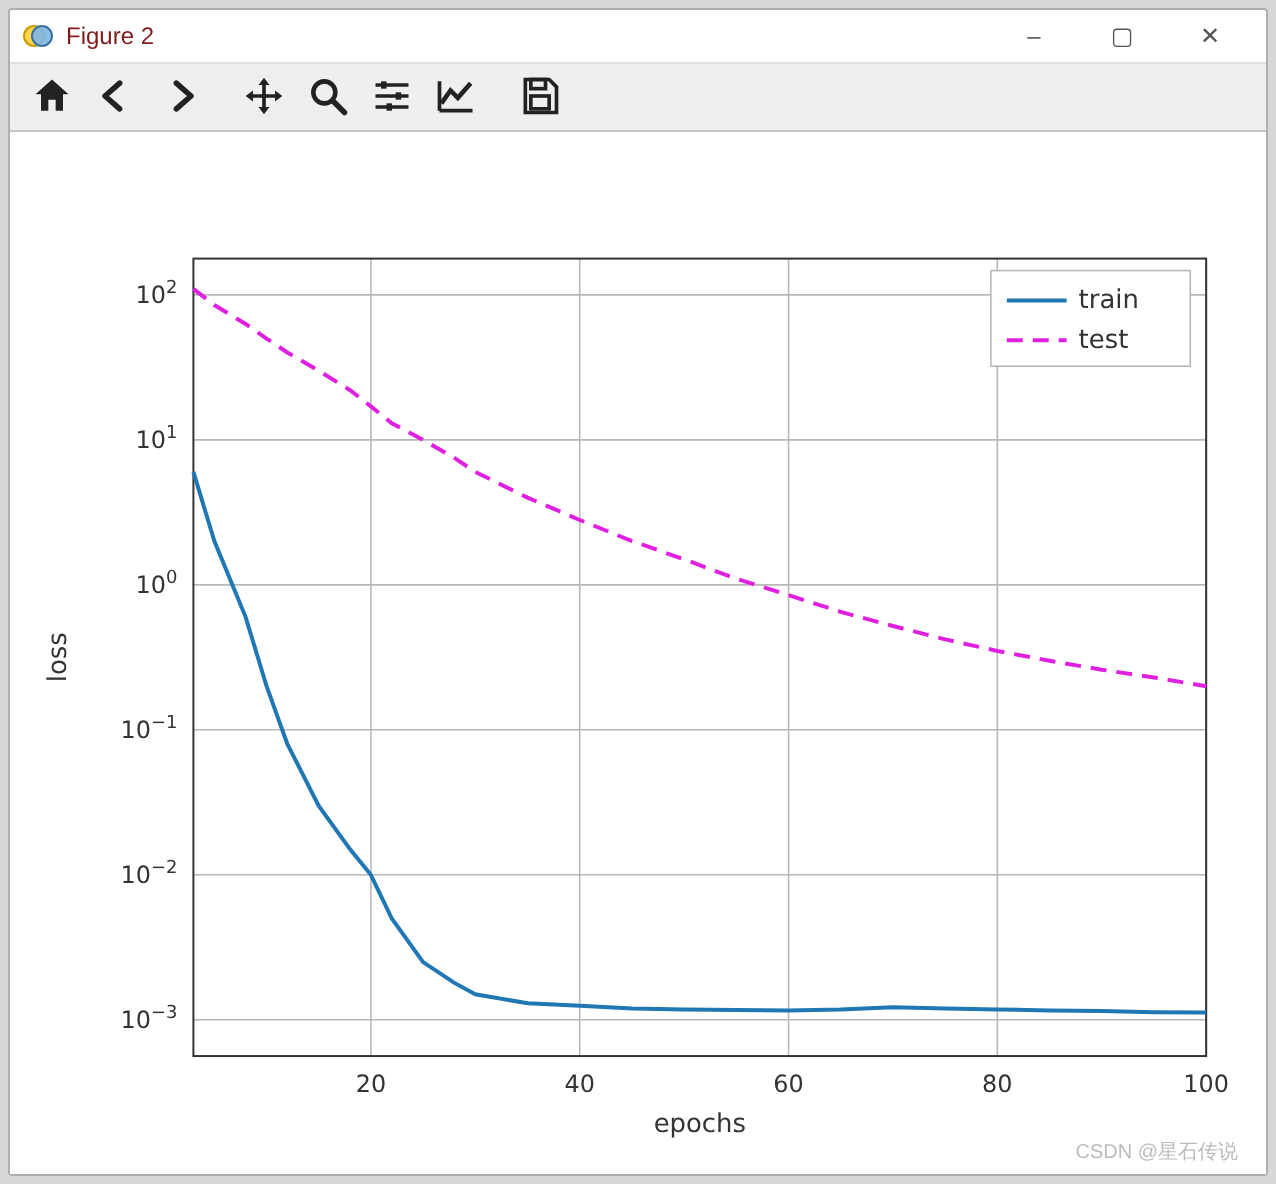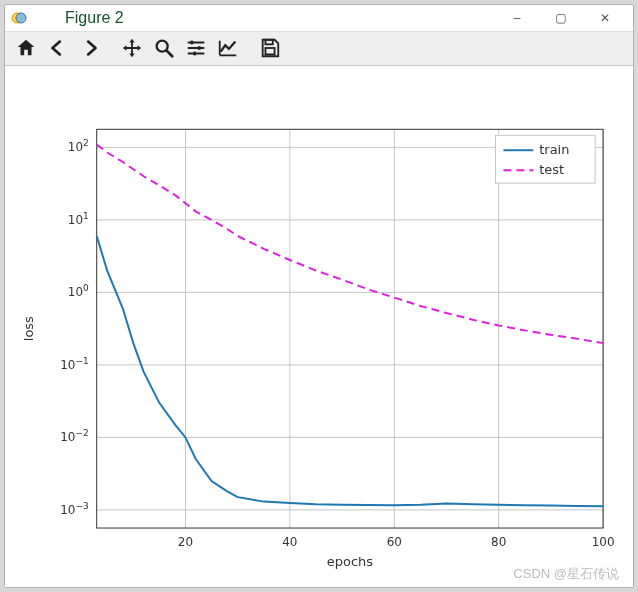--- a/index.html
+++ b/index.html
@@ -26,21 +26,21 @@
     display: flex;
     align-items: center;
     padding: 0 6px;
     border-bottom: 1px solid #e0e0e0;
   }
   .titlebar .app-icon {
     width: 16px; height: 16px;
     margin-right: 6px;
     display: inline-flex; align-items: center; justify-content: center;
   }
-  .titlebar .title { flex: 1; color: #14532d; font-size: 16px; margin-left: 32px; }
+  .titlebar .title { flex: 1; color: #7f1d1d; font-size: 12px; }
   .win-btn {
     width: 44px; height: 26px;
     display: flex; align-items: center; justify-content: center;
     color: #555;
   }
   .toolbar {
     height: 36px;
     background: #efefef;
     border-bottom: 1px solid #c8c8c8;
     display: flex;
@@ -65,21 +65,21 @@
   .grid line { stroke: #b8b8b8; stroke-width: 0.8; }
   .axes-frame { stroke: #333; fill: none; stroke-width: 1; }
   .series-train { stroke: #1f77b4; stroke-width: 2; fill: none; }
   .series-test { stroke: #e020e0; stroke-width: 2; fill: none; stroke-dasharray: 8 5; }
   .legend-box { fill: #fff; stroke: #b8b8b8; stroke-width: 0.8; }
   .legend-text { font-size: 13px; fill: #333; font-family: "DejaVu Sans", Arial, sans-serif; }
   .watermark {
     position: absolute;
     right: 14px; bottom: 4px;
     color: rgba(120,120,120,0.5);
-    font-size: 13px;
+    font-size: 10px;
     pointer-events: none;
   }
 </style>
 </head>
 <body>
 
 <div class="window">
 
   <div class="titlebar">
     <span class="app-icon">

